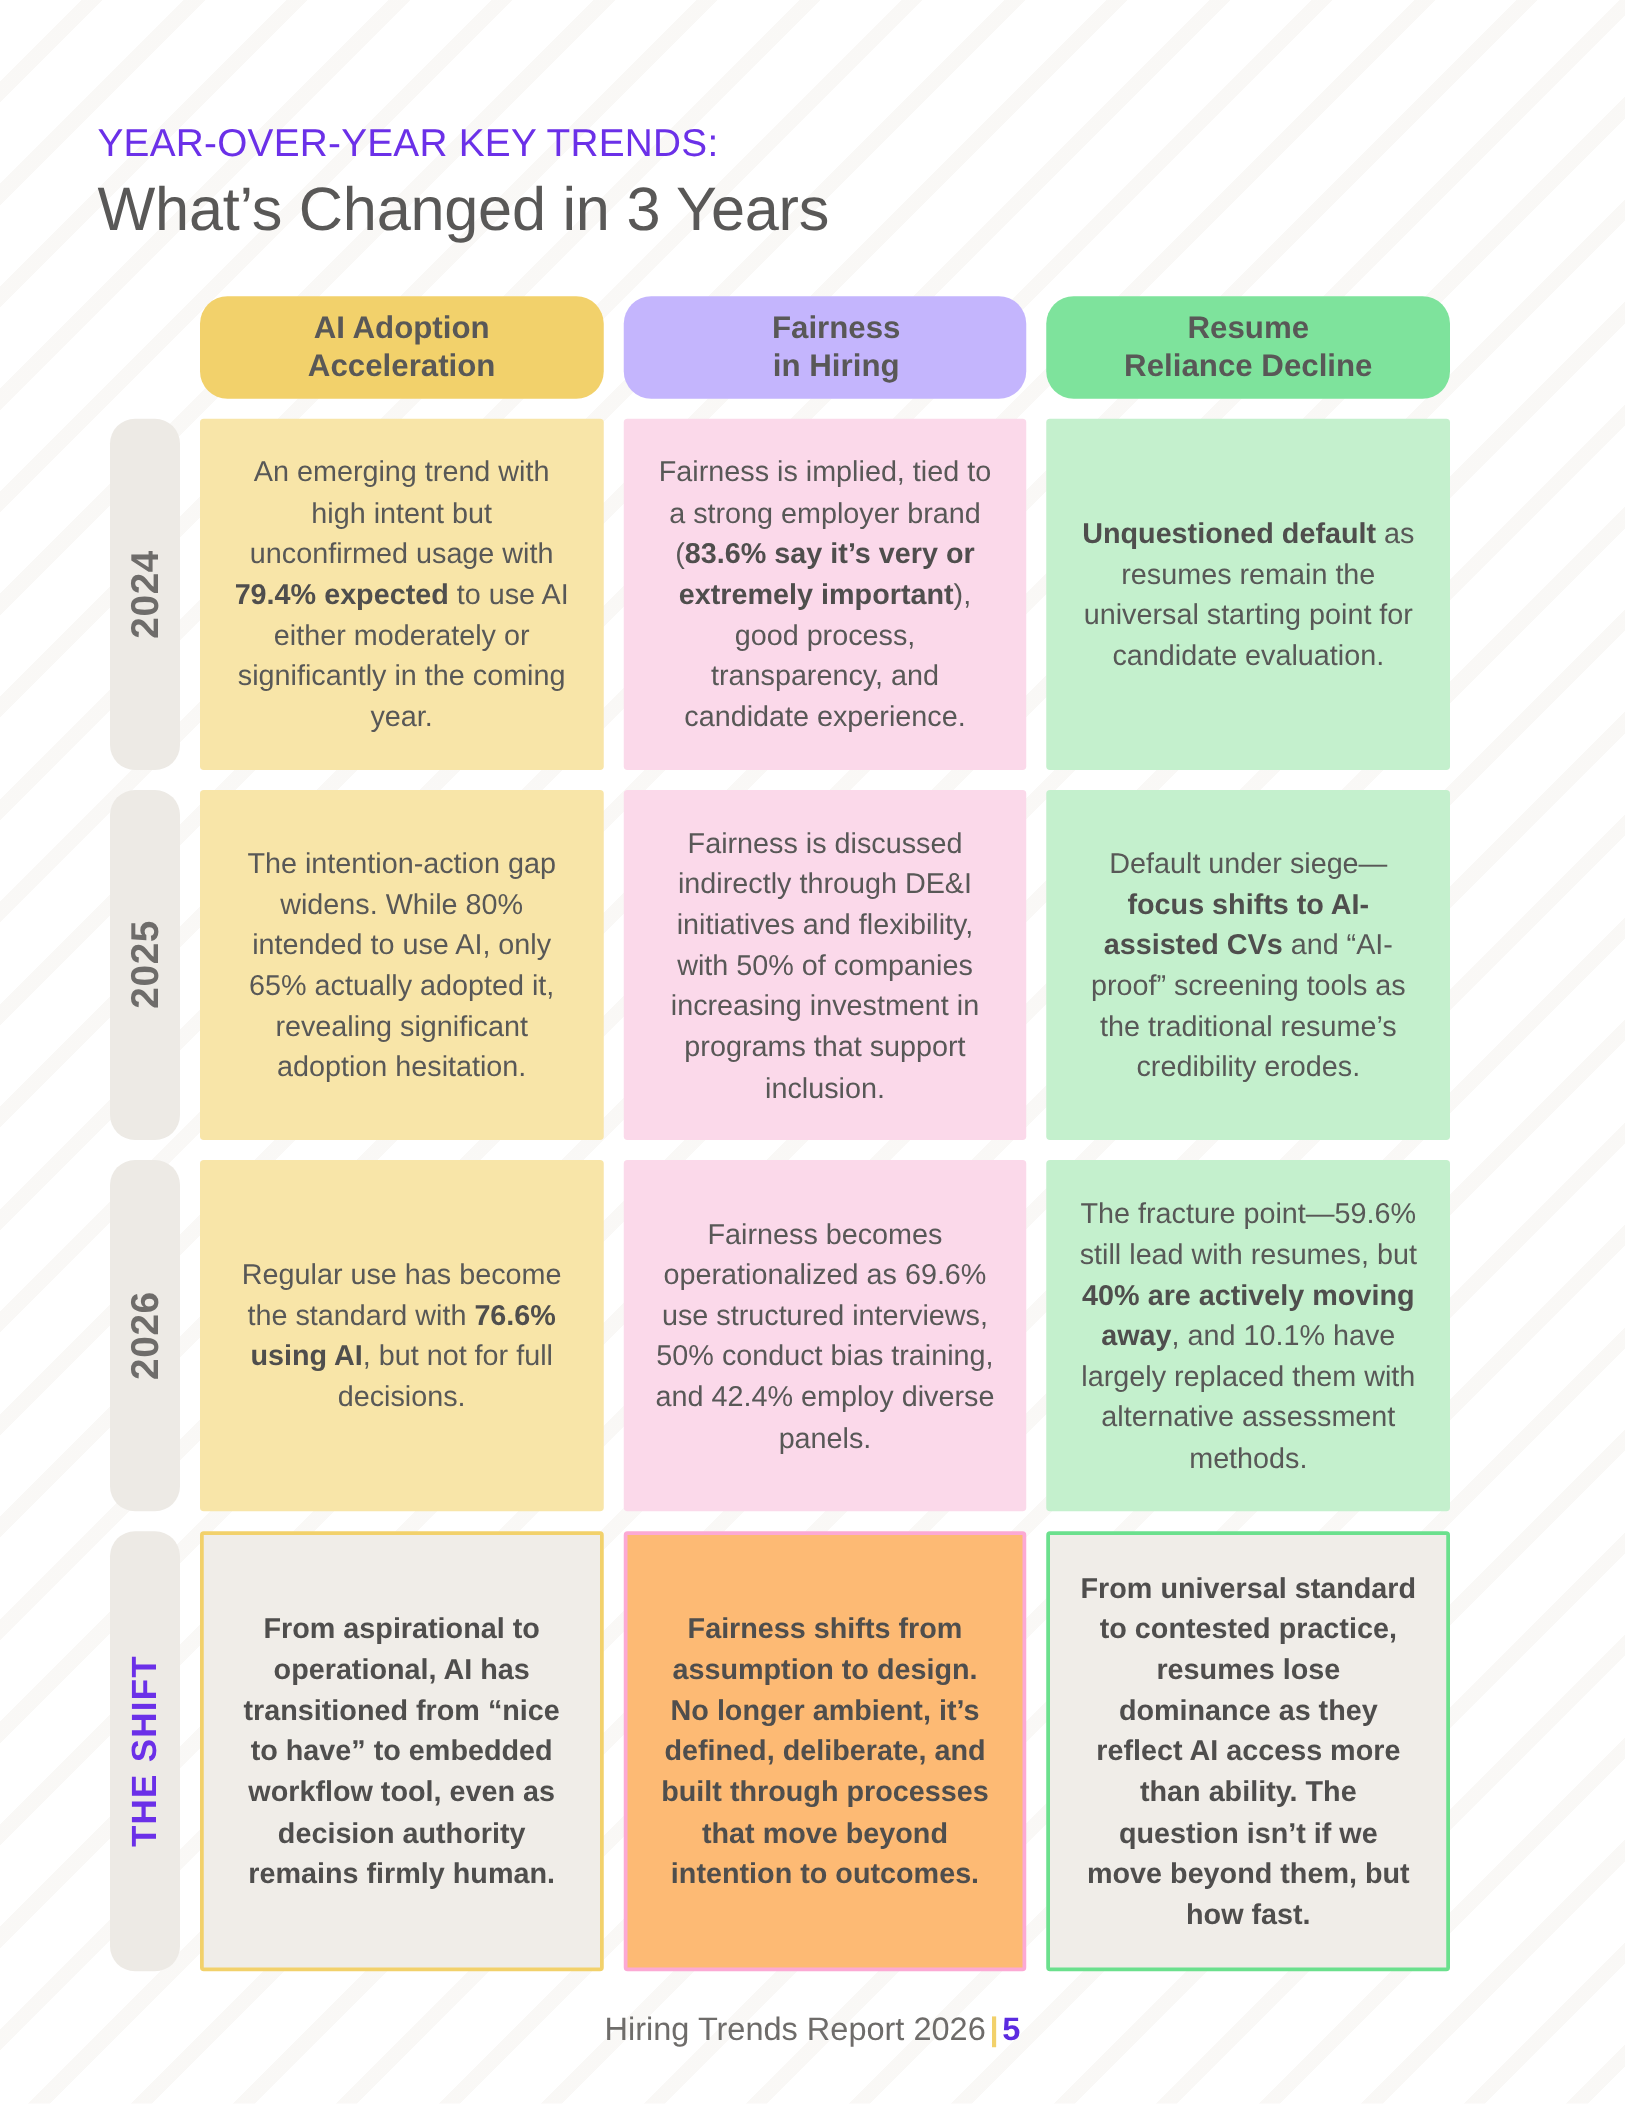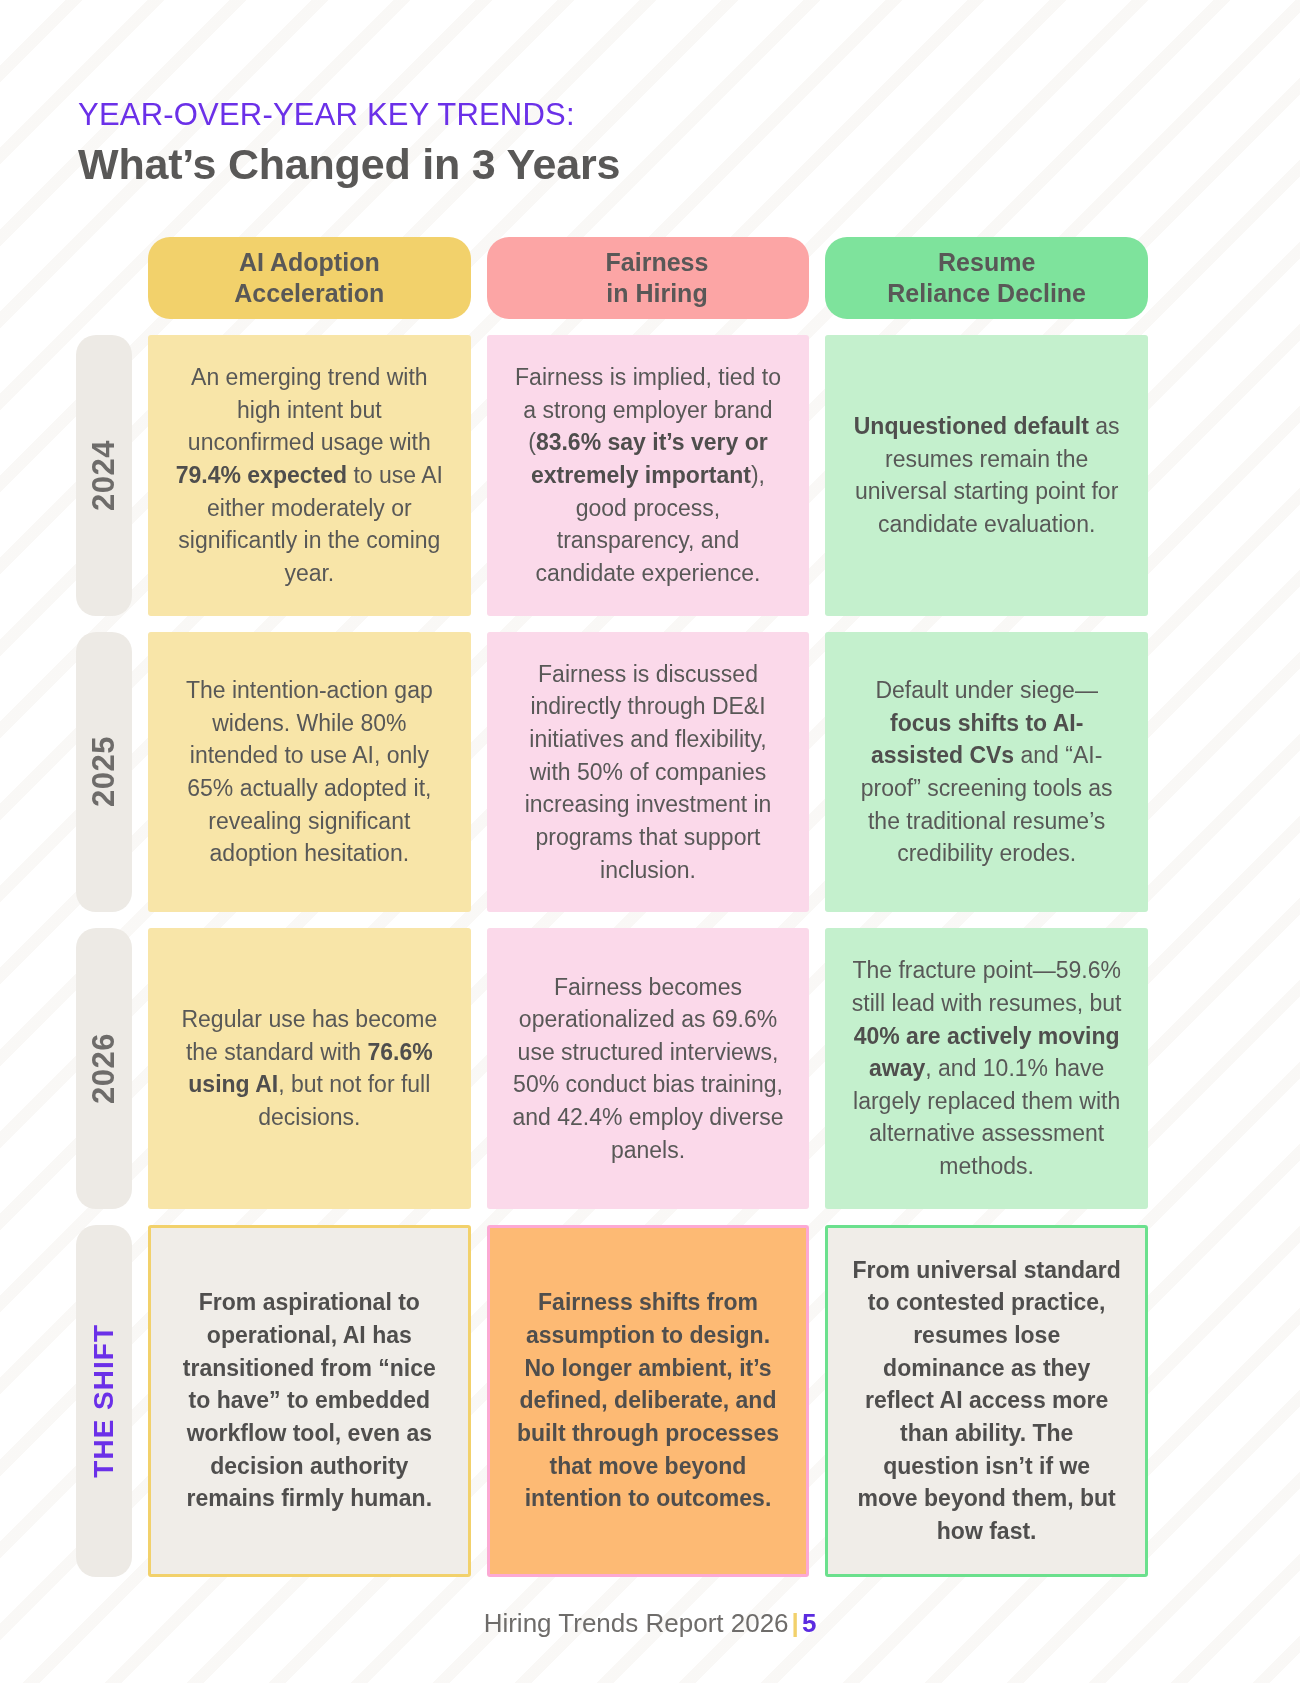--- a/index.html
+++ b/index.html
@@ -45,33 +45,33 @@
   }
   .eyebrow {
     font-size: 31px;
     letter-spacing: .2px;
     color: #6B30E8;
     font-weight: 400;
     line-height: 1.1;
     white-space: nowrap;
   }
   .title {
-    font-size: 43px;
-    font-weight: bold;
+    font-size: 49px;
+    font-weight: normal;
     color: #595857;
     line-height: 1.25;
     margin-top: 6px;
     letter-spacing: -0.2px;
     white-space: nowrap;
   }
 
   
   .grid {
     position: absolute;
-    left: 76px;
+    left: 88px;
     top: 237px;
     width: 1072px;
     display: grid;
     grid-template-columns: 56px 1fr 1fr 1fr;
     column-gap: 16px;
     row-gap: 16px;
   }
 
   .spacer { }
 
@@ -83,21 +83,21 @@
     justify-content: center;
     text-align: center;
     font-weight: bold;
     font-size: 25px;
     color: #595857;
     line-height: 1.25;
     padding: 6px 10px;
     box-sizing: border-box;
   }
   .col-head.yellow { background: #F2D16B; }
-  .col-head.pink   { background: #fca5a5; padding-left: 28px; }
+  .col-head.pink   { background: #c4b5fd; padding-left: 28px; }
   .col-head.green  { background: #7EE39C; }
 
   .year-label {
     background: #EDEAE5;
     border-radius: 20px;
     display: flex;
     align-items: center;
     justify-content: center;
   }
   .year-label span {

